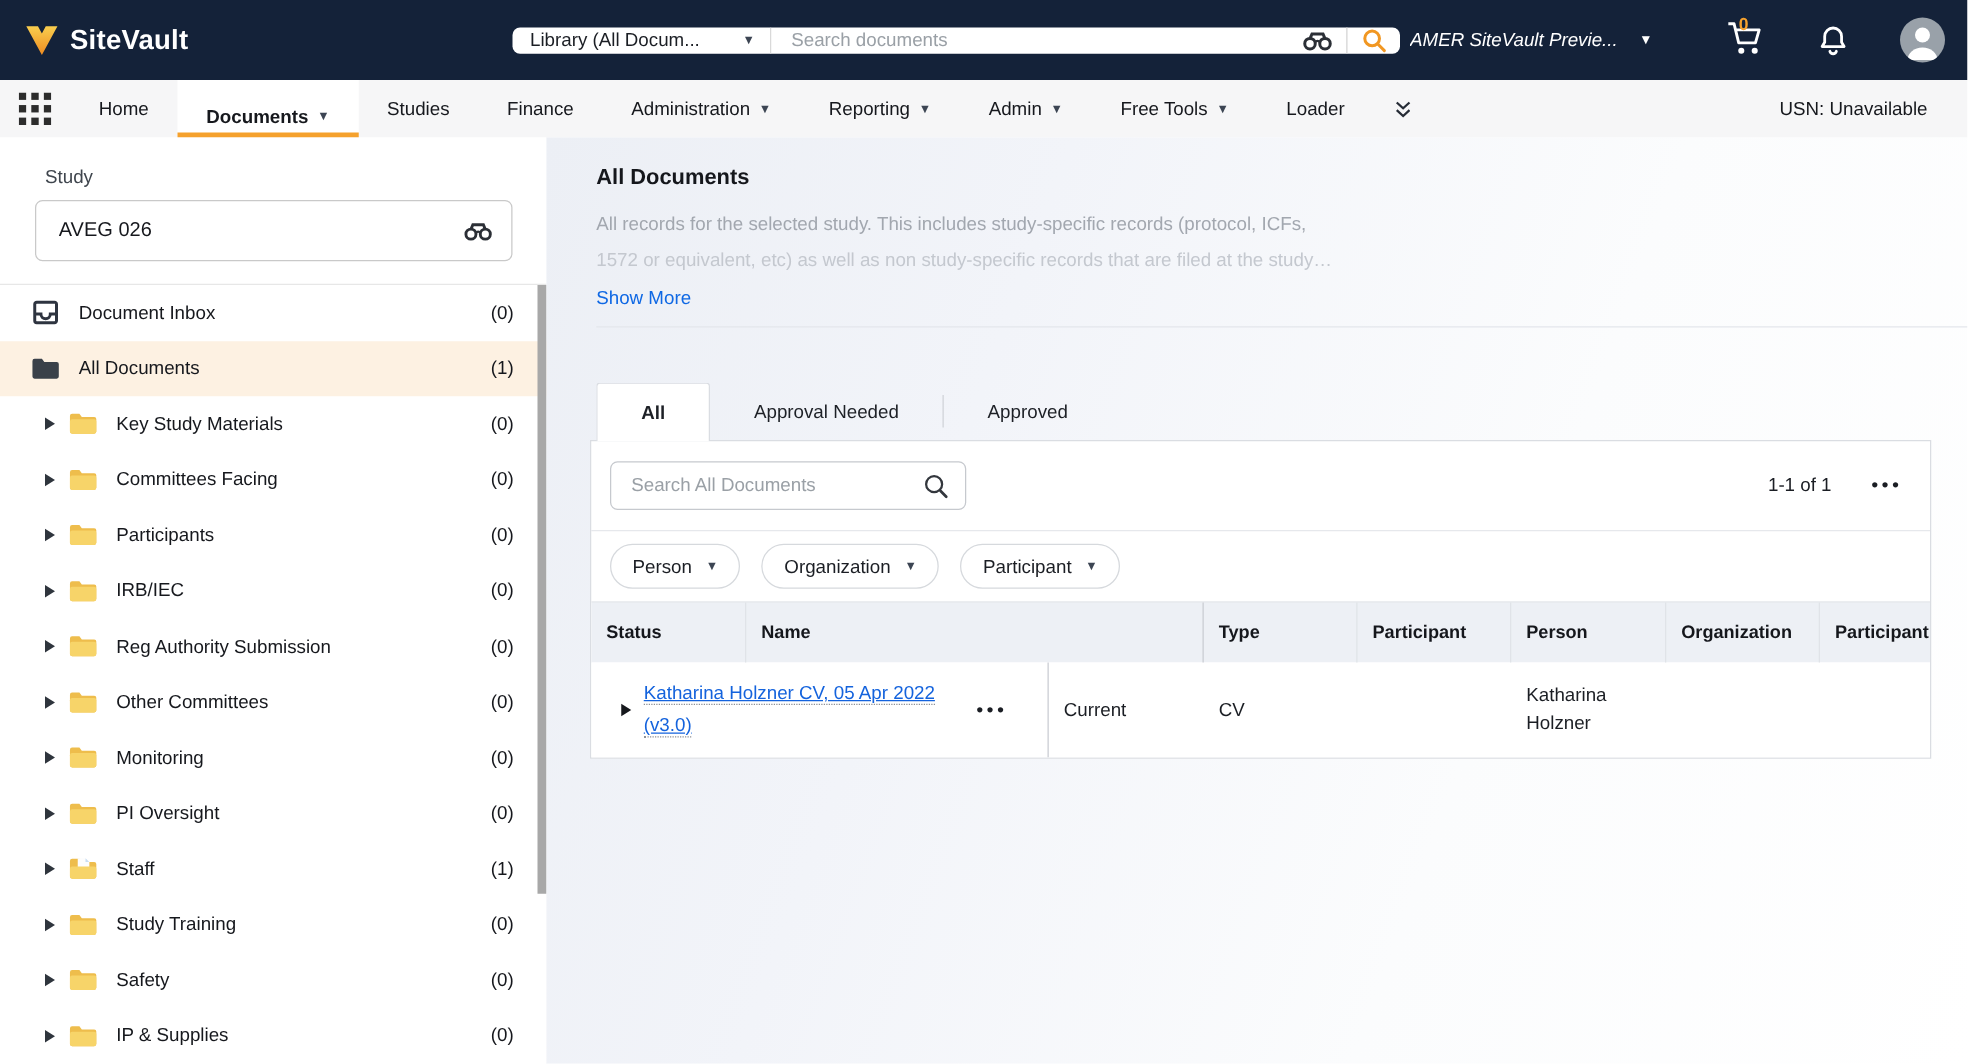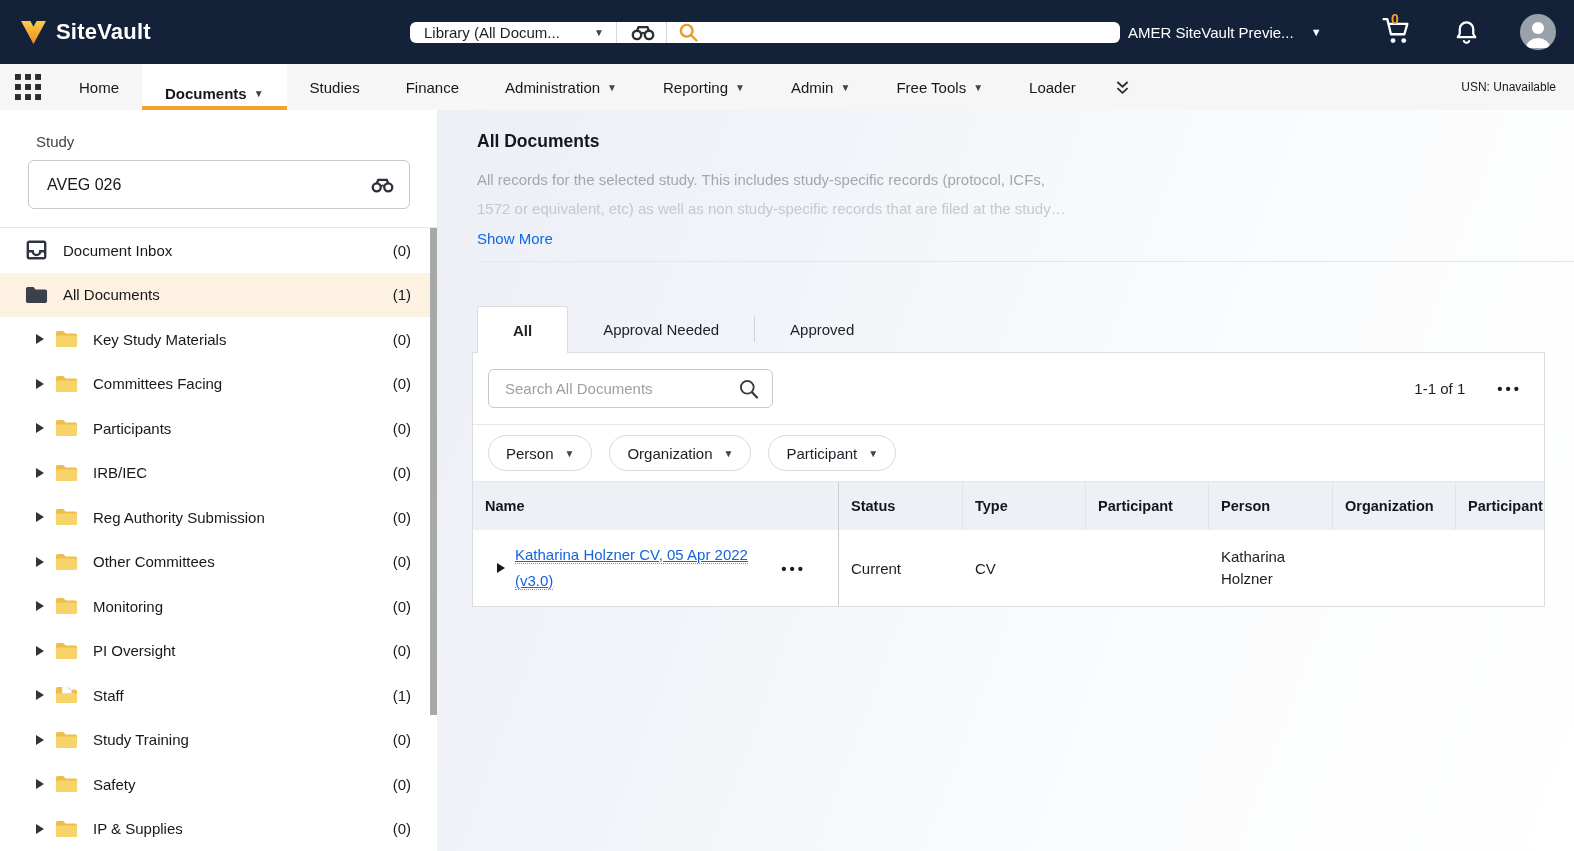--- a/index.html
+++ b/index.html
@@ -17,35 +17,35 @@
 
   .searchbar { display:flex; height:21px; width:710px; background:#fff; border-radius:6px; overflow:hidden; flex-shrink:0; }
   .scope { width:207px; border-right:1px solid #d9d9d9; display:flex; align-items:center; padding:0 12px 0 14px; gap:8px; font-size:15px; color:#1b1e24; cursor:pointer; white-space:nowrap; overflow:hidden; }
   .scope .lbl { flex:1; overflow:hidden; }
   .search-main { flex:1; display:flex; align-items:center; padding:0 10px 0 14px; gap:11px; }
   .search-main input { border:none; outline:none; flex:1; font-size:15px; color:#1b1e24; min-width:0; background:transparent; }
   .search-main input::placeholder, .t-search input::placeholder { color:#9aa0a6; }
   .vdiv { width:1px; height:24px; background:#d4d4d4; }
 
   .hdr-right { display:flex; align-items:center; margin-left:8px; flex:1; min-width:0; }
-  .acct { color:#fff; font-size:15px; display:flex; align-items:center; gap:17px; white-space:nowrap; overflow:hidden; cursor:pointer; }
+  .acct { color:#fff; font-size:15px; display:flex; align-items:center; gap:17px; white-space:nowrap; overflow:hidden; cursor:pointer;font-style:italic; }
   .caret-w { font-size:11px; color:#fff; }
   .hdr-icons { margin-left:auto; display:flex; align-items:center; gap:40px; padding-right:18px; }
   .cart-wrap { position:relative; cursor:pointer; }
   .cart-zero { position:absolute; top:-4px; left:11px; color:#f5a12d; font-weight:bold; font-size:14px; }
   .avatar { width:36px; height:36px; border-radius:50%; background:#99a1a9; display:flex; align-items:center; justify-content:center; cursor:pointer; overflow:hidden; }
 
   
   .navbar { height:46px; background:#f6f6f7; display:flex; align-items:stretch; }
   .grid-btn { width:56px; display:flex; align-items:center; justify-content:center; cursor:pointer; }
   .nav-item { display:flex; align-items:center; gap:7px; padding:0 23px; font-size:15px; color:#16181d; cursor:pointer; }
   .nav-item.active { background:#fff; font-weight:bold; border-bottom:4px solid #f5a12d; padding-top:16px; }
   .caret-d { font-size:10px; color:#3c4553; }
   .nav-chevrons { display:flex; align-items:center; padding:0 15px; cursor:pointer; }
-  .usn { margin-left:auto; display:flex; align-items:center; padding-right:18px; font-size:12px; color:#16181d; }
+  .usn { margin-left:auto; display:flex; align-items:center; padding-right:32px; font-size:15px; color:#16181d; }
 
   
   .app { display:flex; height:741px; }
 
   
   .sidebar { width:437px; background:#fff; position:relative; flex-shrink:0; }
   .study-label { margin:23px 0 10px 36px; font-size:15px; color:#3f454d; }
   .study-input { margin-left:28px; width:382px; height:49px; border:1px solid #c9c9c9; border-radius:6px; display:flex; align-items:center; padding:0 15px 0 16px; background:#fff; }
   .study-input input { border:none; outline:none; flex:1; font-size:16px; color:#16181d; }
   .sb-divider { border-top:1px solid #e7e7e7; margin-top:18px; }
@@ -115,20 +115,21 @@
     </svg>
     <span class="brand-text">SiteVault</span>
   </div>
 
   <div class="searchbar">
     <div class="scope">
       <span class="lbl">Library (All Docum...</span>
       <span class="caret-d">▼</span>
     </div>
     <div class="search-main">
+      <input type="text" placeholder="Search documents" style="">
       <span style="display:flex;">
         <svg width="24" height="17" viewBox="0 0 24 16">
           <circle cx="6" cy="10.4" r="4.2" fill="none" stroke="#2b2f36" stroke-width="2.4"></circle>
           <circle cx="18" cy="10.4" r="4.2" fill="none" stroke="#2b2f36" stroke-width="2.4"></circle>
           <path d="M6 6.4 L7.6 2.6 h8.8 L18 6.4" fill="none" stroke="#2b2f36" stroke-width="2.4"></path>
           <path d="M10.4 9.4 a1.7 1.7 0 0 1 3.2 0" fill="none" stroke="#2b2f36" stroke-width="1.8"></path>
         </svg>
       </span>
       <span class="vdiv"></span>
       <span style="display:flex;">
@@ -444,22 +445,22 @@
             <span>Organization</span>
             <span class="caret-d">▼</span>
           </div>
           <div class="chip">
             <span>Participant</span>
             <span class="caret-d">▼</span>
           </div>
         </div>
       <div class="gridtable">
         <div class="tr head" id="thead">
+            <div class="td" style="width: 124px;">Status</div>
             <div class="td c0" style="width: 366px;">Name</div>
-            <div class="td" style="width: 124px;">Status</div>
             <div class="td" style="width: 123px;">Type</div>
             <div class="td" style="width: 123px;">Participant</div>
             <div class="td" style="width: 124px;">Person</div>
             <div class="td" style="width: 123px;">Organization</div>
             <div class="td" style="width: 140px;">Participant</div>
           </div>
         <div id="tbody">
             <div class="tr body">
               <div class="td c0 name-cell" style="width: 366px;">
                 <span class="row-tri"></span>

